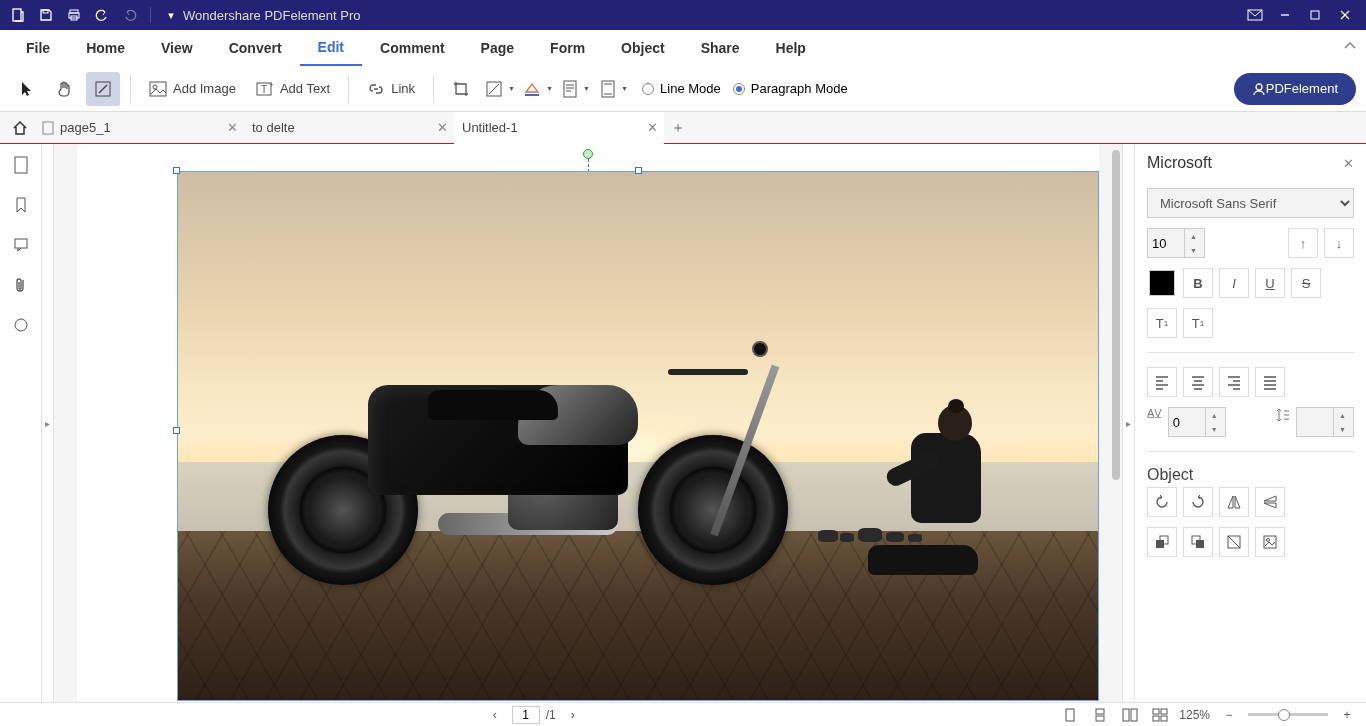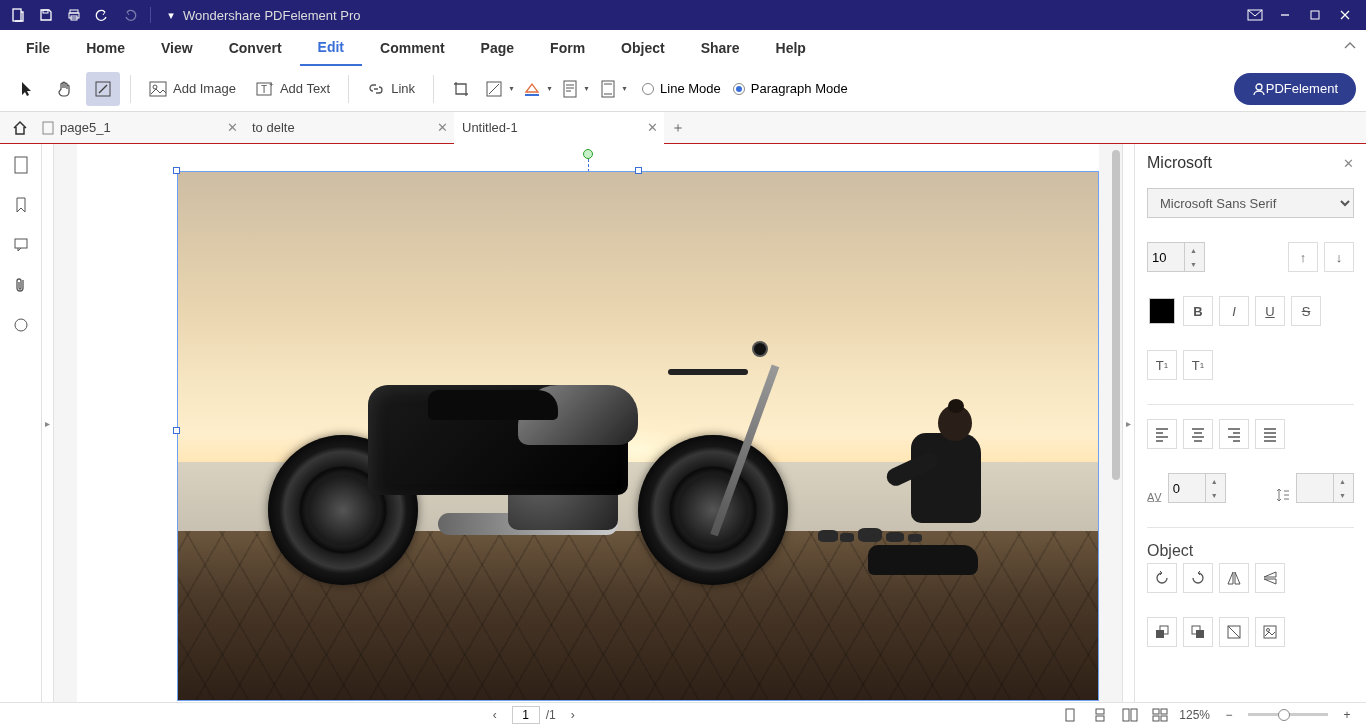--- a/index.html
+++ b/index.html
@@ -88,21 +88,21 @@
 .sel-handle { position:absolute; width:7px; height:7px; background:#fff; border:1px solid #3a6fd8; }
 .rotate-handle { position:absolute; width:10px; height:10px; border:1px solid #2aa02a; background:#c8f0c8; border-radius:50%; left:50%; top:5px; margin-left:-5px; }
 .rotate-line { position:absolute; left:50%; top:15px; width:0; height:520px; border-left:1px dashed #3a6fd8; }
 
 .right-expand { width:12px; background:#fff; border-left:1px solid #e2e2e2; display:flex; align-items:center; justify-content:center; color:#888; font-size:10px; }
 
 
 .props { width: 232px; background: #fff; border-left: 1px solid #e2e2e2; padding: 10px 12px; font-size: 13px; color: #333; overflow-y:auto; }
 .props .phead { display:flex; align-items:center; justify-content:space-between; font-size:16px; margin-bottom: 16px; }
 .props .pclose { cursor:pointer; color:#888; font-size: 13px; }
-.props .row { display:flex; align-items:flex-end; gap:6px; margin-bottom: 24px; }
+.props .row { display:flex; align-items:flex-start; gap:6px; margin-bottom: 10px; }
 .props select, .props input.num { height: 30px; border:1px solid #ccc; background:#f3f3f3; padding:0 8px; font-size:13px; }
 .props select.font { width: 100%; color:#555; }
 .props .sqbtn { width:30px; height:30px; border:1px solid #ddd; display:flex; align-items:center; justify-content:center; cursor:pointer; color:#555; font-size:13px; }
 .props .color-sw { width:26px; height:26px; background:#000; border:1px solid #ccc; }
 .props hr { border:none; border-top:1px solid #e5e5e5; margin: 14px 0; }
 .props .sect-title { font-size:16px; margin-bottom:3px; color:#444; }
 .props .sqbtn svg { width:16px; height:16px; }
 .props .spin { width:58px; height:30px; border:1px solid #ccc; background:#f3f3f3; display:flex; }
 .props .spin input { border:none; background:transparent; width:36px; padding:0 4px; font-size:13px; }
 .props .spin .arrows { width:18px; display:flex; flex-direction:column; border-left:1px solid #ccc; }

